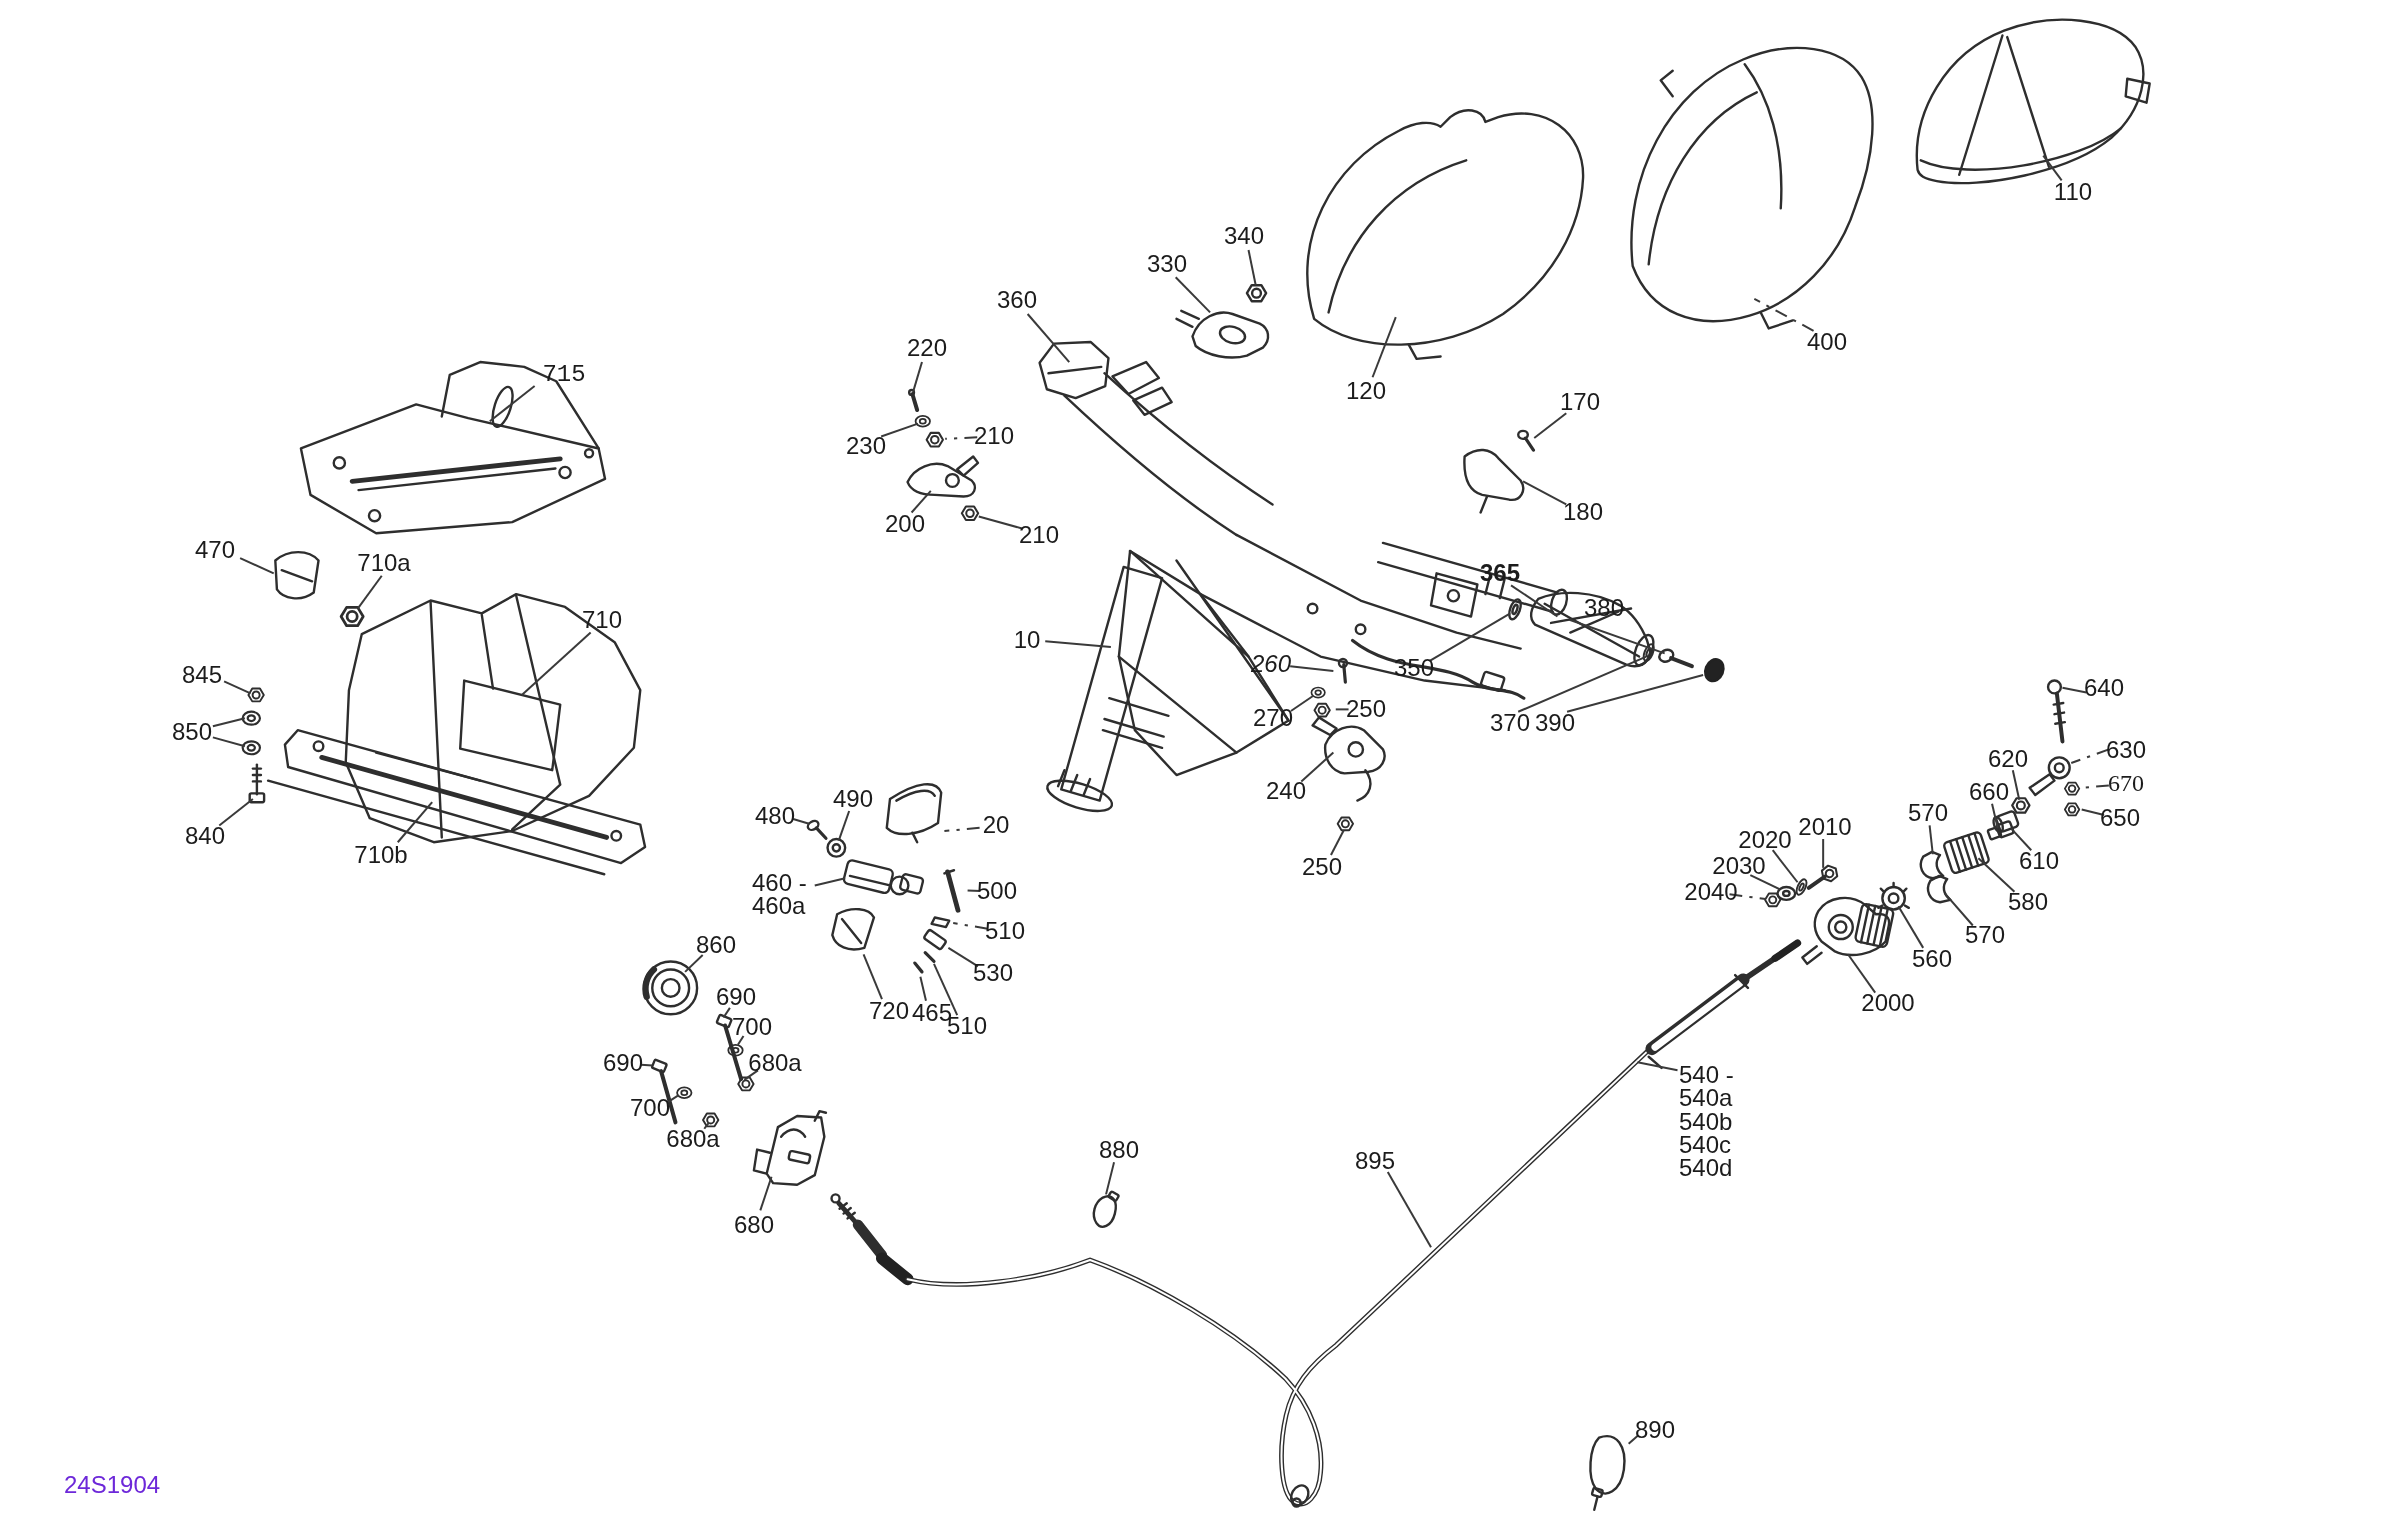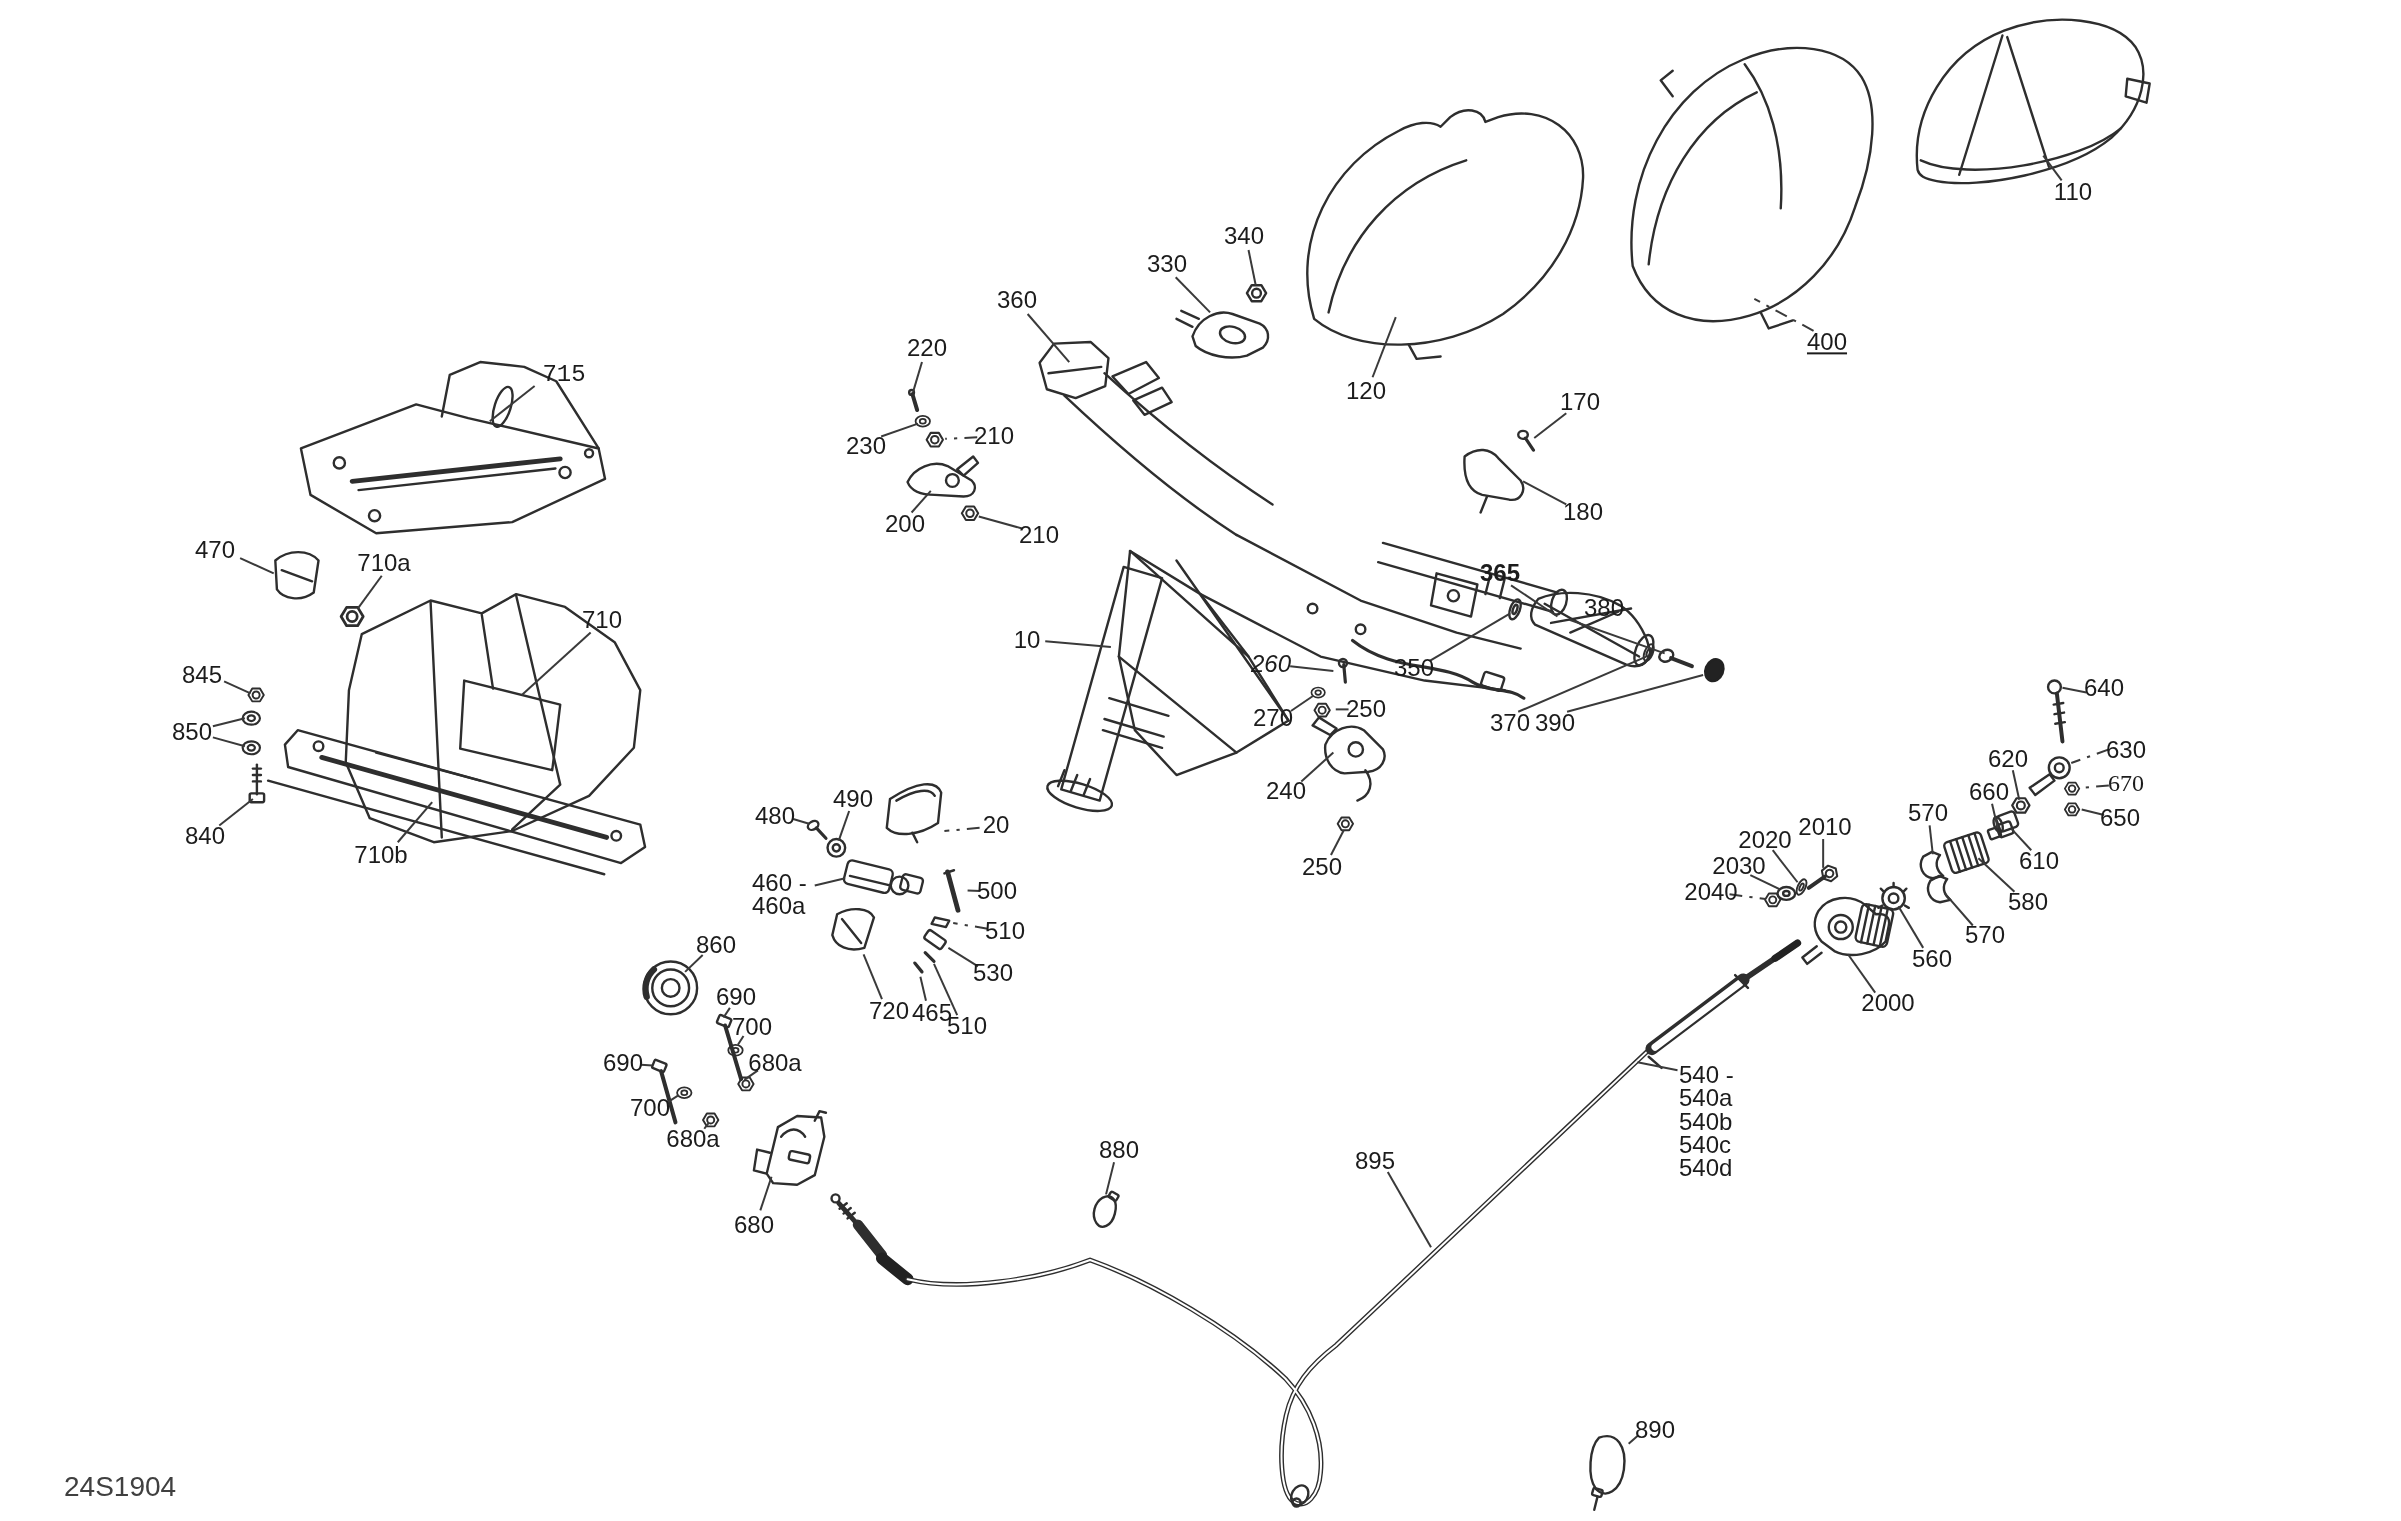--- a/index.html
+++ b/index.html
@@ -16,21 +16,21 @@
     transform:translate(-50%,-50%);
     font-size:24px;
     line-height:0.97;
     color:#1c1c1c;
     white-space:pre-line;
     letter-spacing:0px;
   }
   #callouts .callout.left{transform:translate(0,-50%);text-align:left;}
   .doc-code{
     position:absolute;left:64px;top:1471px;
-    font-size:28px;color:#404040;
+    font-size:24px;color:#6d28d9;
   }
   .leader{stroke:#3a3a3a;stroke-width:2.5;fill:none;}
   .leader.dashed{stroke-dasharray:16 9 4 9;}
   .parts{stroke:#2e2e2e;stroke-width:3;fill:none;stroke-linecap:round;stroke-linejoin:round;}
   .parts .thick{stroke-width:6;}
   .parts .dark{fill:#222;stroke:#222;}
 </style>
 </head>
 <body>
 
@@ -401,21 +401,21 @@
       <div class="callout" style="left: 381px; top: 855px;">710b</div>
       <div class="callout" style="left: 927px; top: 348px;">220</div>
       <div class="callout" style="left: 866px; top: 446px;">230</div>
       <div class="callout" style="left: 994px; top: 436px;">210</div>
       <div class="callout" style="left: 905px; top: 524px;">200</div>
       <div class="callout" style="left: 1039px; top: 535px;">210</div>
       <div class="callout" style="left: 1017px; top: 300px;">360</div>
       <div class="callout" style="left: 1167px; top: 264px;">330</div>
       <div class="callout" style="left: 1244px; top: 236px;">340</div>
       <div class="callout" style="left: 1366px; top: 391px;">120</div>
-      <div class="callout" style="left: 1827px; top: 342px; text-decoration: underline;">400</div>
+      <div class="callout" style="left: 1827px; top: 342px;">400</div>
       <div class="callout" style="left: 2073px; top: 192px;">110</div>
       <div class="callout" style="left: 1580px; top: 402px;">170</div>
       <div class="callout" style="left: 1583px; top: 512px;">180</div>
       <div class="callout" style="left: 1027px; top: 640px;">10</div>
       <div class="callout" style="left: 1500px; top: 573px; font-weight: bold;">365</div>
       <div class="callout" style="left: 1414px; top: 668px;">350</div>
       <div class="callout" style="left: 1510px; top: 723px;">370</div>
       <div class="callout" style="left: 1558px; top: 608px; margin-left: 46px;">380</div>
       <div class="callout" style="left: 1555px; top: 723px;">390</div>
       <div class="callout" style="left: 1271px; top: 664px; font-style: italic;">260</div>

